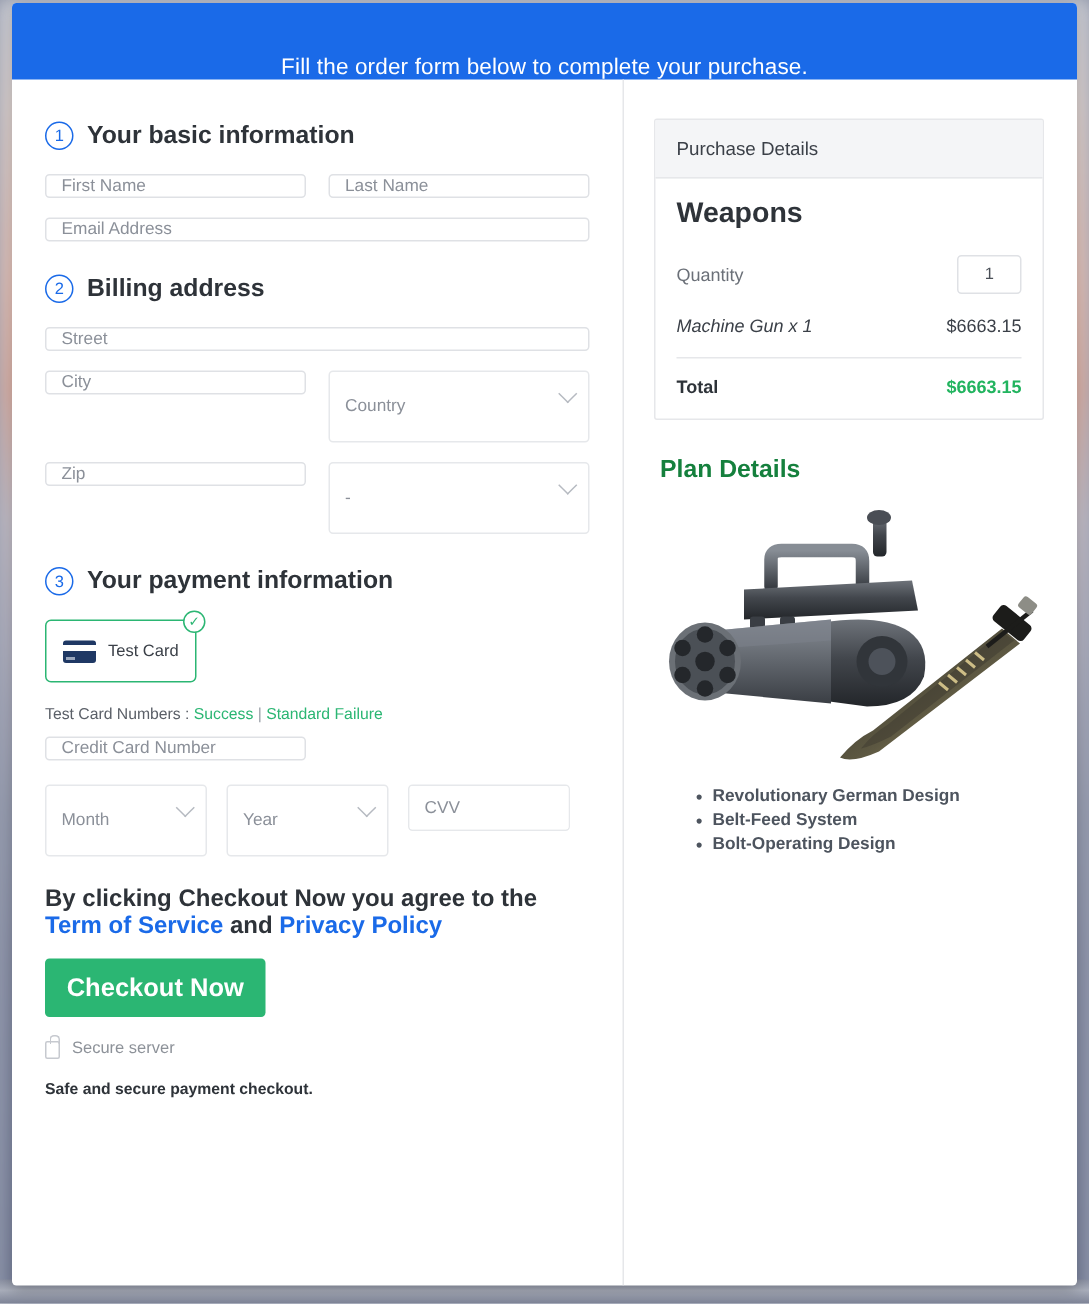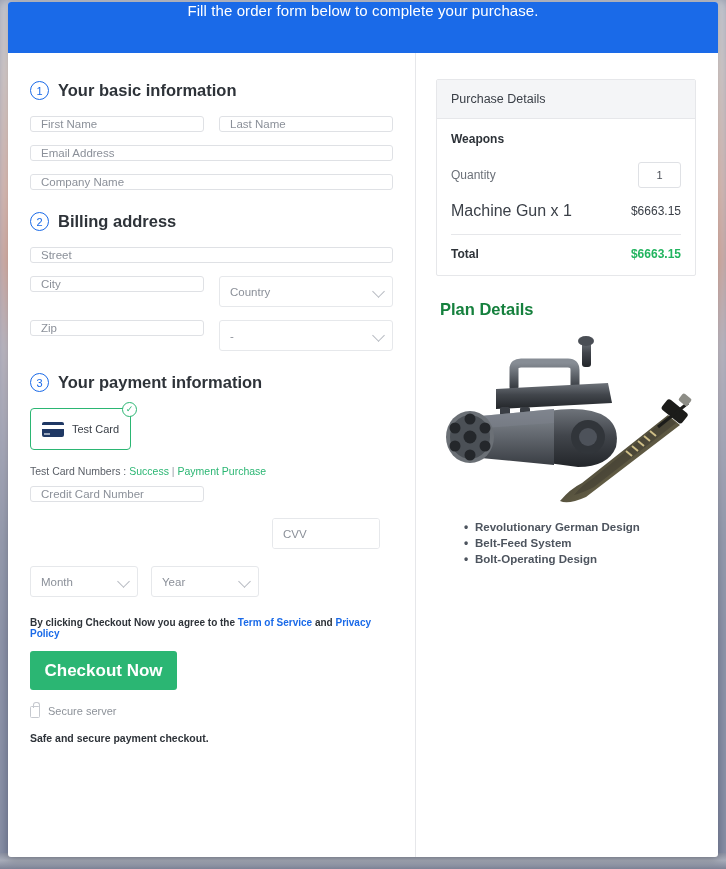--- a/index.html
+++ b/index.html
@@ -23,21 +23,21 @@
     background:linear-gradient(180deg,#8a90a2 0%,#a9aebb 45%,#7d8396 100%);
   }
   #modal {
     position:absolute; left:8px; top:2px; width:710px; height:855px;
     background:#ffffff; border-radius:3px;
     box-shadow:0 2px 10px rgba(0,0,0,.28);
     overflow:hidden;
   }
   #banner {
     height:51px; background:#1a6ae8; color:#fff;
-    display:flex; align-items:flex-start; justify-content:center;
+    display:flex; align-items:flex-end; justify-content:center;
     font-size:15px; letter-spacing:.1px;
   }
   #body-cols { display:flex; height:804px; }
   #left-col { width:417px; padding:28px 22px 0 22px; }
   #divider { width:1px; background:#e6e7ea; margin-top:0; }
   #right-col { flex:1; padding:26px 22px 0 20px; }
 
   
   .step { display:flex; align-items:center; gap:9px; margin-bottom:16px; }
   .step-num {
@@ -58,21 +58,21 @@
   .fld::placeholder { color:#8b9099; }
   .half { width:174px; flex:0 0 174px; }
   .full { width:100%; }
   .sel-wrap { position:relative; }
   .sel-wrap .chev {
     position:absolute; right:10px; top:11px; width:9px; height:9px;
     border-right:1.5px solid #b6bac1; border-bottom:1.5px solid #b6bac1;
     transform:rotate(45deg); pointer-events:none;
   }
   .sel {
-    height:31px; border:1px solid #e6e8eb; border-radius:3px; background:#fff;
+    height:48px; border:1px solid #e6e8eb; border-radius:3px; background:#fff;
     font-size:11.5px; color:#8b9099; padding:0 10px;
     display:flex; align-items:center; width:100%;
   }
 
   
   #sec3 { margin-top:22px; }
   #test-card-btn {
     position:relative; width:101px; height:42px;
     border:1.5px solid #2bb673; border-radius:4px;
     display:flex; align-items:center; gap:8px; padding-left:11px;
@@ -92,33 +92,33 @@
     content:""; position:absolute; left:2px; bottom:2px; width:6px; height:2px; background:#9aa7bd;
   }
   #test-card-btn .lbl { font-size:11px; color:#3b4048; }
 
   #testnums { font-size:10.5px; color:#5b6068; margin-bottom:7px; }
   #testnums a { color:#2bb673; text-decoration:none; }
   #testnums .pipe { color:#9aa0a8; }
 
   #cc-row { margin-bottom:14px; }
   #exp-row { display:flex; gap:13px; margin-top:16px; }
-  .exp { width:108px; flex:0 0 108px;margin-top:48px; }
+  .exp { width:108px; flex:0 0 108px; }
   #cvv-wrap {
     width:108px; flex:0 0 108px; height:31px;
     border:1px solid #e6e8eb; border-radius:3px;
     display:flex; align-items:center; overflow:hidden;
   }
   #cvv-wrap input {
     border:none; outline:none; flex:1; height:100%; padding:0 10px;
     font-size:11.5px; color:#4a4f57; font-family:"Liberation Sans", sans-serif;
   }
   #cvv-wrap input::placeholder { color:#8b9099; }
 
-  #terms { font-size:10px; color:#2e3339; font-weight:600; margin-top:20px; }
+  #terms { font-size:16px; color:#2e3339; font-weight:600; margin-top:20px; }
   #terms a { color:#1a6ae8; text-decoration:none; }
   #checkout-btn {
     margin-top:12px; width:147px; height:39px; border:none; border-radius:3px;
     background:#2bb673; color:#fff; font-size:17px; font-weight:700;
     font-family:"Liberation Sans", sans-serif; cursor:pointer;
   }
   #secure-row { display:flex; align-items:center; gap:8px; margin-top:13px; }
   #lock {
     width:10px; height:12px; position:relative;
     border:1.4px solid #c6c9cf; border-radius:1.5px; margin-top:3px;
@@ -131,29 +131,29 @@
   #secure-row .txt { font-size:11px; color:#8d9299; }
   #safe-note { font-size:10.5px; color:#2e3339; font-weight:600; margin-top:14px; }
 
   
   #purchase-card { border:1px solid #e6e7ea; border-radius:2px; }
   #purchase-head {
     background:#f4f5f7; border-bottom:1px solid #e6e7ea;
     padding:12px 14px; font-size:12.5px; color:#3b4048;
   }
   #purchase-body { padding:13px 14px 14px 14px; }
-  #weapons-title { font-size:12px; font-weight:700; color:#2e3339; margin-bottom:16px; }
+  #weapons-title { font-size:19px; font-weight:700; color:#2e3339; margin-bottom:16px; }
   .pd-row { display:flex; align-items:center; justify-content:space-between; margin-bottom:14px; }
   .pd-label { font-size:12px; color:#6b7078; }
   #qty-input {
     width:43px; height:26px; border:1px solid #dfe1e5; border-radius:3px;
     text-align:center; font-size:11px; color:#4a4f57;
     font-family:"Liberation Sans", sans-serif;
   }
-  .item-name { font-size:16px; color:#3b4048; }
+  .item-name { font-size:12px; color:#3b4048;font-style:italic; }
   .item-price { font-size:12px; color:#3b4048; }
   #pd-sep { height:1px; background:#e6e7ea; margin:4px 0 12px 0; }
   .total-label { font-size:12px; font-weight:700; color:#2e3339; }
   .total-value { font-size:12px; font-weight:700; color:#22b45f; }
 
   #plan-title { font-size:16.5px; font-weight:700; color:#15803d; margin:24px 0 0 4px; }
   #plan-img { width:100%; height:190px; position:relative; margin-top:6px; }
   #feature-list { list-style:none; margin:6px 0 0 0; padding-left:28px; }
   #feature-list li {
     font-size:11.5px; font-weight:700; color:#4d545e; margin-bottom:4px;
@@ -184,23 +184,20 @@
         <div class="step-title">Your basic information</div>
       </div>
 
       <div class="row">
         <input class="fld half" placeholder="First Name" style="">
         <input class="fld half" placeholder="Last Name" style="">
       </div>
       <div class="row">
         <input class="fld full" placeholder="Email Address" style="">
       </div>
-      <div class="row">
-        <input class="fld full" placeholder="Company Name" style="">
-      </div>
 
       <div class="step" style="margin-top:22px">
         <div class="step-num">2</div>
         <div class="step-title">Billing address</div>
       </div>
 
       <div class="row">
         <input class="fld full" placeholder="Street" style="">
       </div>
       <div class="row">
@@ -231,21 +228,21 @@
         <div id="test-card-btn">
           <span class="card-glyph"></span>
           <span class="lbl">Test  Card</span>
           <span class="check">✓</span>
         </div>
 
         <div id="testnums">
           <span>Test Card Numbers :</span>
           <a href="#">Success</a>
           <span class="pipe">|</span>
-          <a href="#">Payment Purchase</a>
+          <a href="#">Standard Failure</a>
         </div>
 
         <div id="cc-row">
           <input class="fld half" placeholder="Credit Card Number" style="">
         </div>
 
         <div id="exp-row">
           <div class="sel-wrap exp">
             <div class="sel">
                 <span>Month</span>

